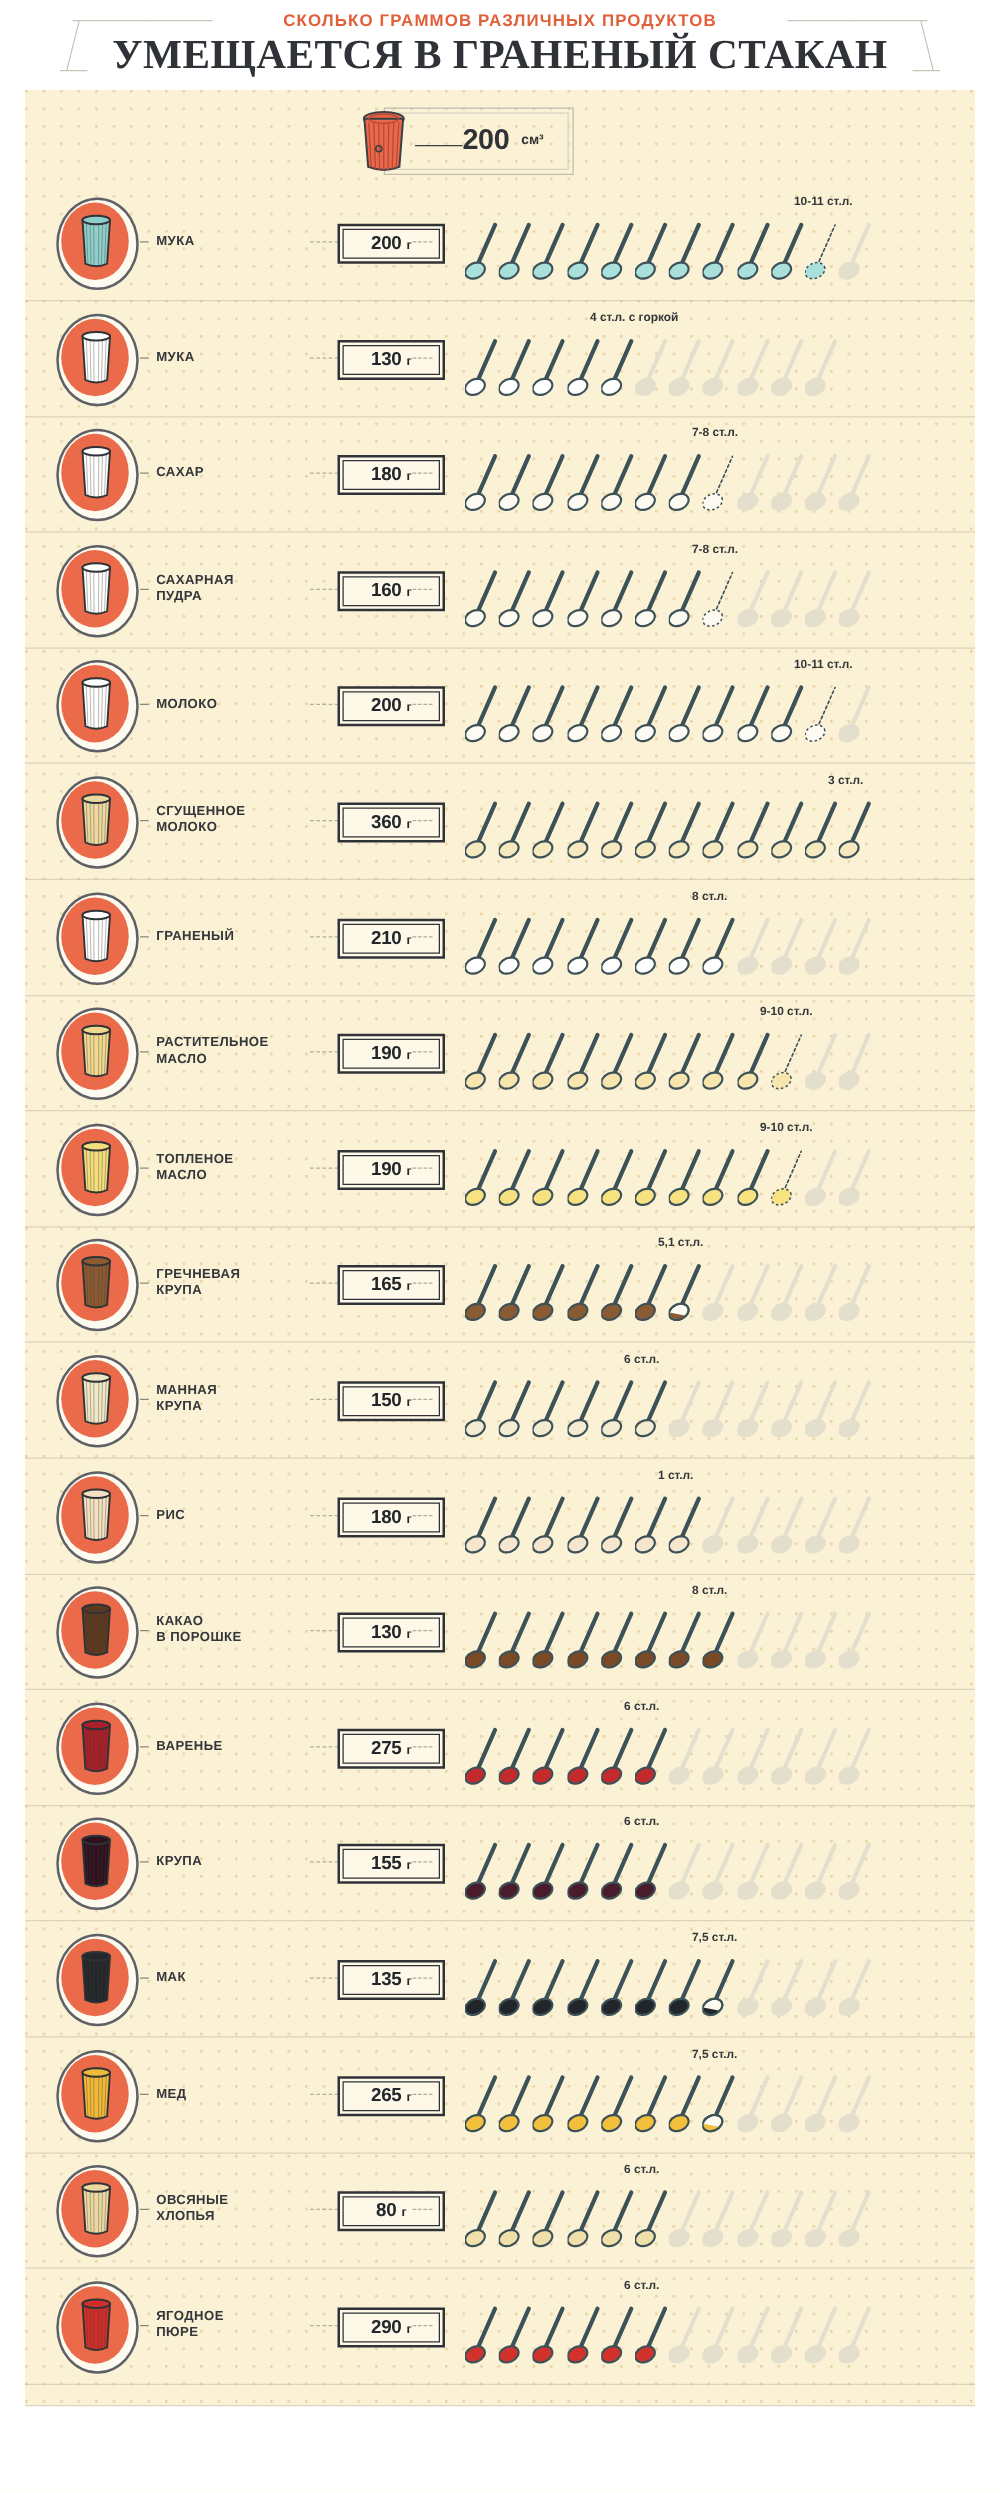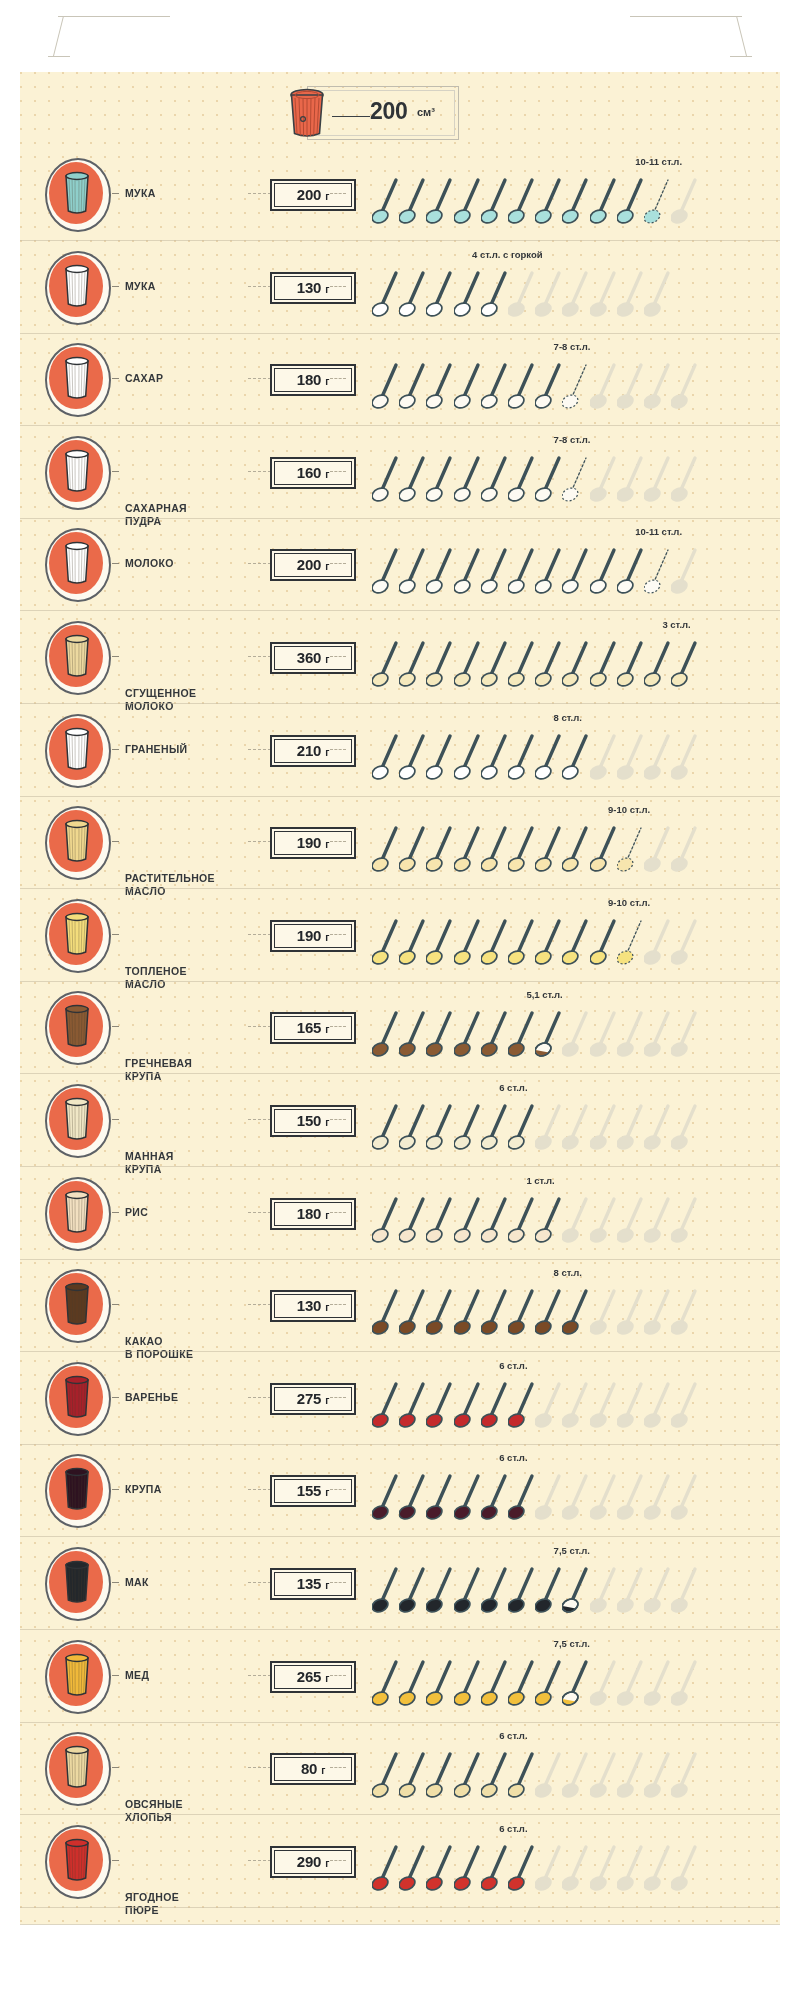--- a/index.html
+++ b/index.html
@@ -83,21 +83,21 @@
   
   .tick{position:absolute;left:92px;top:43px;width:7px;height:1px;background:#8d8879;}
 
   
   .pname{
     position:absolute;left:105px;width:110px;
     font-size:10.5px;font-weight:bold;color:#33373b;letter-spacing:.35px;
     line-height:13px;
   }
   .pname.one{top:37px;}
-  .pname.two{top:30px;margin-top:44px;}
+  .pname.two{top:30px;}
 
   
   .leader{
     position:absolute;height:1px;top:43px;left:228px;width:58px;
     border-top:1px dashed #b4ad99;
   }
   .leader2{
     position:absolute;height:1px;top:43px;left:310px;width:16px;
     border-top:1px dashed #b4ad99;
   }
@@ -133,20 +133,22 @@
 
   <div class="header">
     <div class="banner-top l"></div>
     <div class="banner-top r"></div>
     <div class="banner-edge l"></div>
     <div class="banner-edge r"></div>
     <div class="banner-bot l"></div>
     <div class="banner-bot r"></div>
     <div class="kick-rule l"></div>
     <div class="kick-rule r"></div>
+    <div class="kicker">СКОЛЬКО ГРАММОВ РАЗЛИЧНЫХ ПРОДУКТОВ</div>
+    <div class="headline">УМЕЩАЕТСЯ В ГРАНЕНЫЙ СТАКАН</div>
   </div>
 
   <div class="panel">
 
     <div class="callout">
       <div class="callout-box"></div>
       <div class="callout-glass">
         <svg width="42" height="52" viewBox="0 0 42 52">
           <ellipse cx="21" cy="7" rx="16" ry="5.5" fill="#e9674a" stroke="#3a4045" stroke-width="1.6"></ellipse>
           <path d="M5.5 7 L8.5 45.5 Q21 50.5 33.5 45.5 L36.5 7 Z" fill="#e9674a" stroke="#3a4045" stroke-width="1.6"></path>

